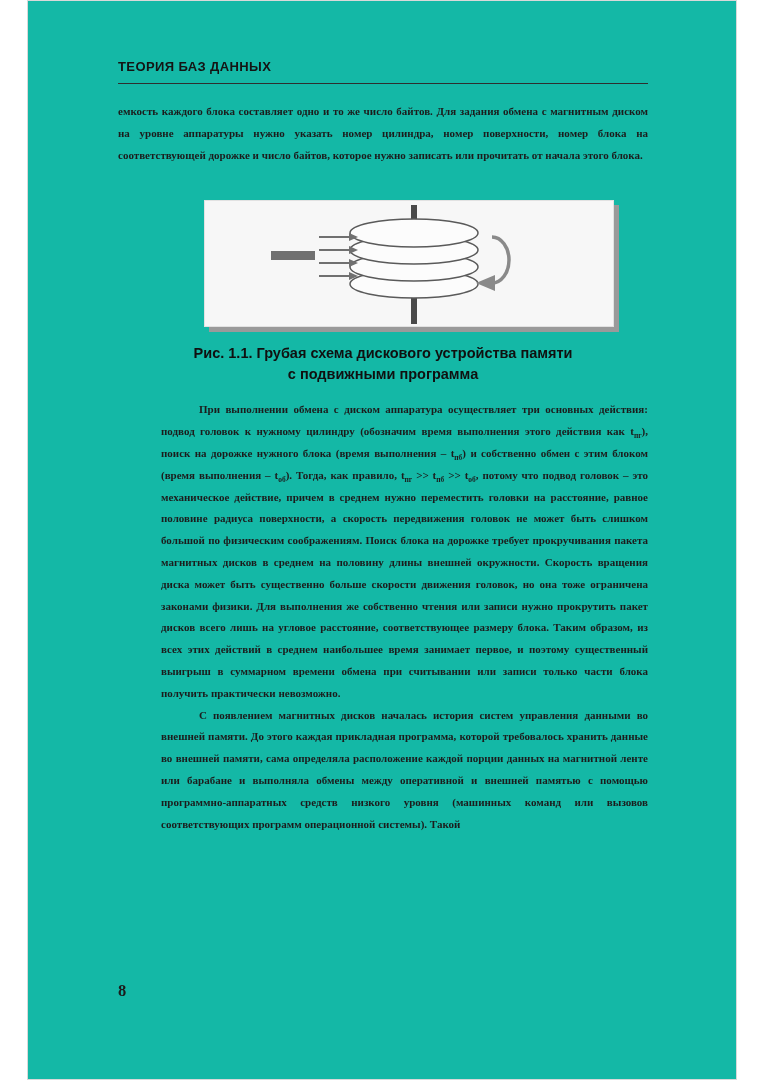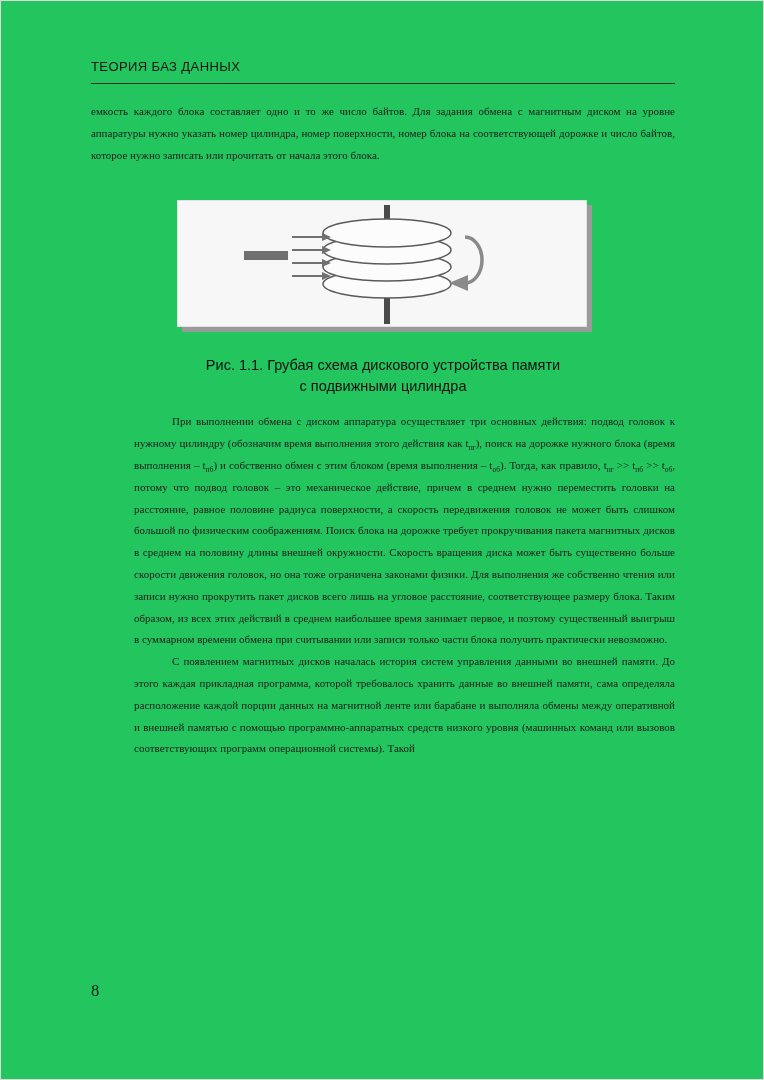--- a/index.html
+++ b/index.html
@@ -1,27 +1,28 @@
 <!DOCTYPE html>
 <html lang="ru"><head>
 <meta charset="utf-8">
 <style>
   * { margin: 0; padding: 0; box-sizing: border-box; }
   html, body { background: #ffffff; }
   .page {
     position: relative;
-    width: 764px;
+    width: 710px;
     height: 1080px;
     margin: 0 auto;
-    background: #22c55e;
+    background: #14b8a6;
     border: 1px solid #d9d9d9;
     padding: 58px 88px 0 90px;
     font-family: "Liberation Serif", serif;
     color: #1c1c1c;
     overflow: hidden;
+    font-weight: bold;
   }
   .running-head {
     font-family: "Liberation Sans", sans-serif;
     font-size: 13px;
     letter-spacing: 0.4px;
     color: #141414;
   }
   .head-rule {
     border: none;
     border-top: 1.5px solid #2e2e2e;
@@ -38,21 +39,21 @@
   .figure-wrap { display: block; }
   .figure-box {
     width: 410px;
     height: 127px;
     margin: 34px 0 0 86px;
     background: #f7f7f7;
     border: 1px solid #e2e2e2;
     box-shadow: 5px 5px 0 #9a9a9a;
   }
   .caption {
-    margin-top: 28px;
+    margin-top: 16px;
     text-align: center;
     font-family: "Liberation Sans", sans-serif;
     font-size: 14.5px;
     line-height: 20.5px;
     color: #101010;
   }
   sub.ss { font-size: 68%; line-height: 0; }
   .page-number {
     position: absolute;
     left: 90px;
@@ -101,21 +102,21 @@
         </g>
 
         <g>
           <path d="M 287 36 A 17 23 0 0 1 287 82" fill="none" stroke="#8a8a8a" stroke-width="3.5"></path>
           <polygon points="290,74 290,90 271,82" fill="#8a8a8a"></polygon>
         </g>
       </svg>
     </div>
     <figcaption class="caption">
       <div>Рис. 1.1. Грубая схема дискового устройства памяти</div>
-      <div>с подвижными цилиндра</div>
+      <div>с подвижными программа</div>
     </figcaption>
   </figure>
 
   <p class="para indent p2"><span>При выполнении обмена с диском аппаратура осуществляет три основных действия: подвод головок к нужному цилиндру (обозначим время выполнения этого действия как t</span><sub class="ss">пг</sub><span>), поиск на дорожке нужного блока (время выполнения – t</span><sub class="ss">пб</sub><span>) и собственно обмен с этим блоком (время выполнения – t</span><sub class="ss">об</sub><span>). Тогда, как правило, t</span><sub class="ss">пг</sub><span> &gt;&gt; t</span><sub class="ss">пб</sub><span> &gt;&gt; t</span><sub class="ss">об</sub><span>, потому что подвод головок – это механическое действие, причем в среднем нужно переместить головки на расстояние, равное половине радиуса поверхности, а скорость передвижения головок не может быть слишком большой по физическим соображениям. Поиск блока на дорожке требует прокручивания пакета магнитных дисков в среднем на половину длины внешней окружности. Скорость вращения диска может быть существенно больше скорости движения головок, но она тоже ограничена законами физики. Для выполнения же собственно чтения или записи нужно прокрутить пакет дисков всего лишь на угловое расстояние, соответствующее размеру блока. Таким образом, из всех этих действий в среднем наибольшее время занимает первое, и поэтому существенный выигрыш в суммарном времени обмена при считывании или записи только части блока получить практически невозможно.</span></p>
 
   <p class="para indent p3">С появлением магнитных дисков началась история систем управления данными во внешней памяти. До этого каждая прикладная программа, которой требовалось хранить данные во внешней памяти, сама определяла расположение каждой порции данных на магнитной ленте или барабане и выполняла обмены между оперативной и внешней памятью с помощью программно-аппаратных средств низкого уровня (машинных команд или вызовов соответствующих программ операционной системы). Такой</p>
 
   <div class="page-number">8</div>
 
 </div>

